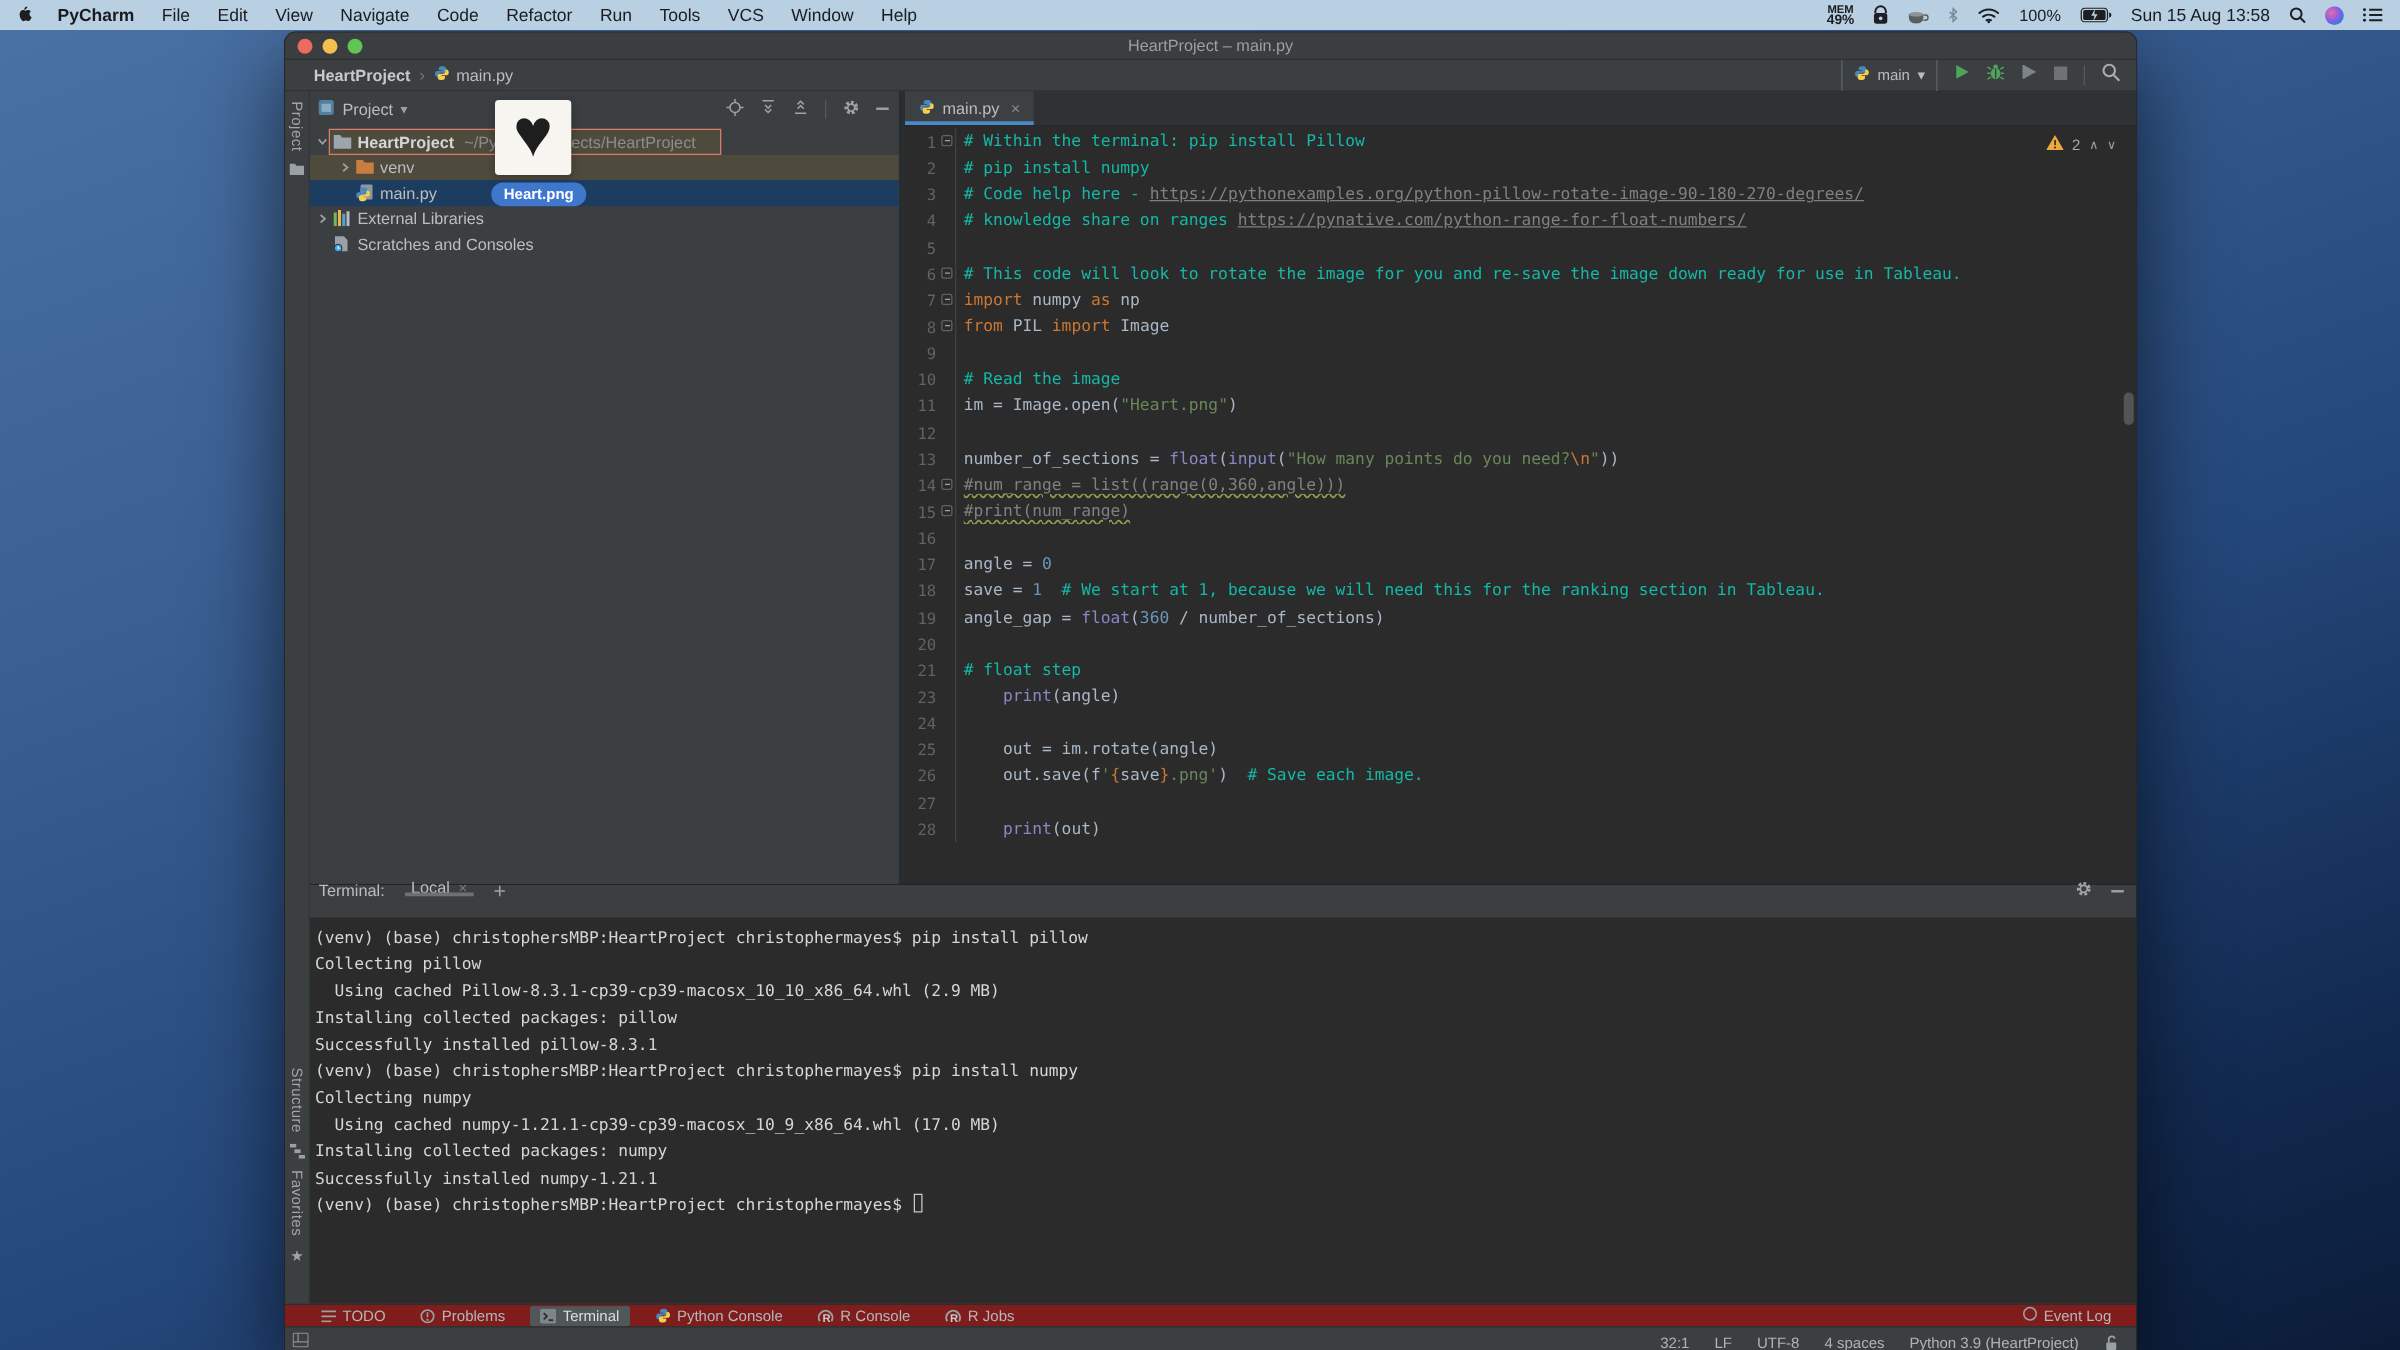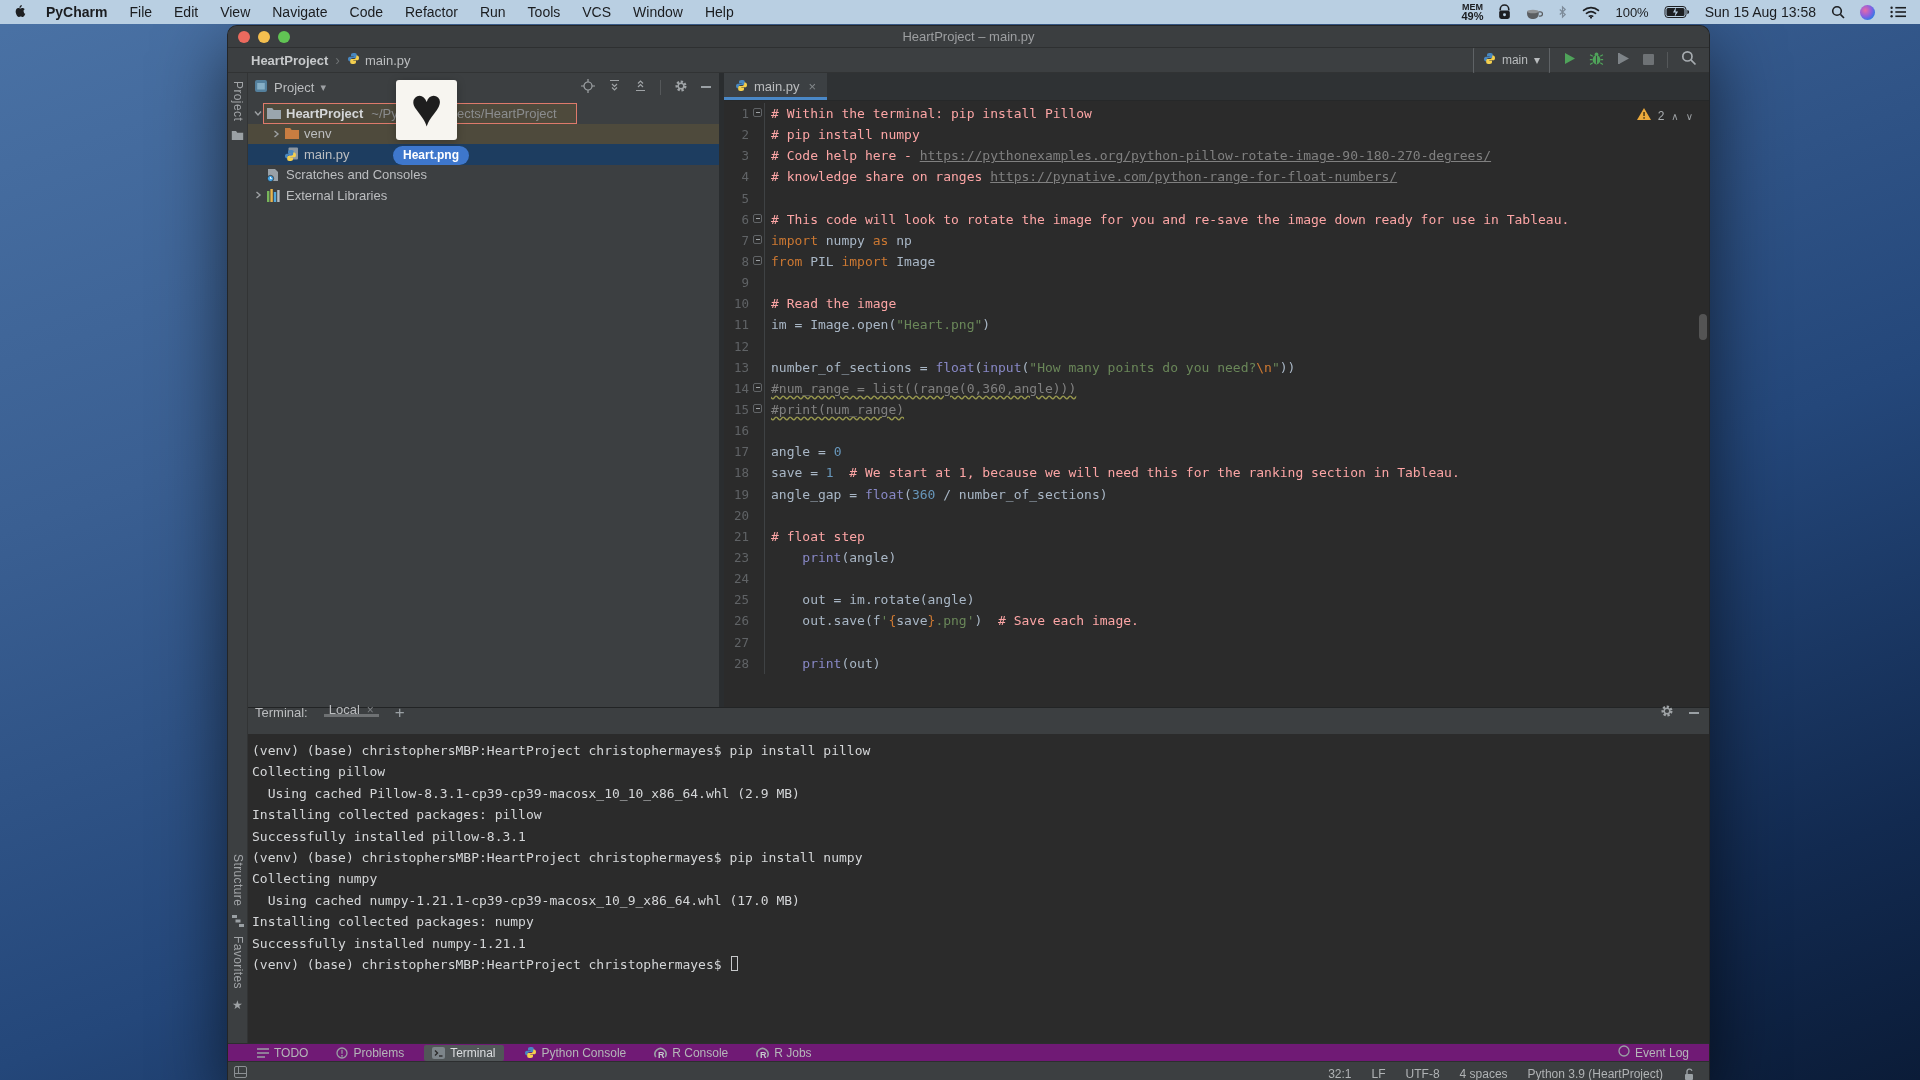--- a/index.html
+++ b/index.html
@@ -79,21 +79,21 @@
   .tab::after{content:"";position:absolute;left:0;right:0;bottom:0;height:3px;background:#4a88c7}
   .tab .close{color:#84898c;font-size:13px;margin-left:3px}
   .ed-body{flex:1;position:relative;overflow:hidden;font-family:"DejaVu Sans Mono",monospace;font-size:13px;line-height:21.15px}
   .code{position:absolute;top:2px;left:0;right:0}
   .cline{height:21.15px;display:flex;white-space:pre}
   .lnum{width:25px;text-align:right;color:#606366;flex:none;font-size:12.5px}
   .foldc{width:14px;flex:none;position:relative;border-right:1px solid #3f4244;margin-left:2px}
   .fold{position:absolute;right:2px;top:5px;width:9px;height:9px;border:1px solid #606366;border-radius:2px}
   .fold::after{content:"";position:absolute;left:1.5px;right:1.5px;top:3px;height:1px;background:#9fa3a6}
   .ctext{padding-left:6px}
-  .tk-t{color:#a9b7c6}.tk-c{color:#fca5a5}.tk-k{color:#cc7832}.tk-s{color:#6a8759}
+  .tk-t{color:#a9b7c6}.tk-c{color:#14b8a6}.tk-k{color:#cc7832}.tk-s{color:#6a8759}
   .tk-n{color:#6897bb}.tk-b{color:#8888c6}.tk-e{color:#cc7832}
   .tk-cu{color:#808080;text-decoration:underline}
   .tk-cw{color:#808080;text-decoration:underline;text-decoration-style:wavy;text-decoration-color:#9a9a4e;text-underline-offset:2px}
   .warn-widget{position:absolute;top:5px;right:16px;display:flex;align-items:center;gap:7px;color:#a9adb0;font-size:12px;font-family:"Liberation Sans",sans-serif}
   .warn-nav{color:#9da1a4;font-size:10px;letter-spacing:0}
   .sthumb{position:absolute;right:2px;top:213px;width:8px;height:26px;background:rgba(170,170,170,.33);border-radius:4px}
 
   
   .terminal{height:336px;flex:none;display:flex;flex-direction:column;border-top:1px solid #222425;background:#2b2b2b}
   .term-header{height:26px;flex:none;background:#3c3f41;display:flex;align-items:center;padding:0 10px 17px 7px;font-size:13px;color:#bbbdbf}
@@ -101,21 +101,21 @@
   .term-tab{position:relative;height:100%;display:flex;align-items:flex-end;gap:7px;padding:0 5px}
   .term-tab::after{content:"";position:absolute;left:0;right:0;bottom:0;height:3px;background:#6e7173}
   .term-close{color:#7d8184;font-size:12px}
   .term-plus{margin-left:16px;color:#9aa0a4;font-size:17px}
   .term-right{margin-left:auto;display:flex;align-items:center;gap:15px}
   .term-body{flex:1;padding:6px 16px 0 4px;font-family:"DejaVu Sans Mono",monospace;font-size:13px;line-height:21.4px;color:#d4d6d8}
   .tline{white-space:pre}
   .cursor{display:inline-block;width:7px;height:15px;border:1px solid #c7c9cb;vertical-align:-2px;margin-left:2px}
 
   
-  .twbar{height:18px;flex:none;background:#701a75;border-top:1px solid #2c2e2f;display:flex;align-items:center;padding:0 12px 0 21px;font-size:12px;color:#b4b6b8}
+  .twbar{height:18px;flex:none;background:#7f1d1d;border-top:1px solid #2c2e2f;display:flex;align-items:center;padding:0 12px 0 21px;font-size:12px;color:#b4b6b8}
   .tw-left{display:flex;align-items:center;gap:12px}
   .tw-item{display:flex;align-items:center;gap:5px;padding:1px 8px;border-radius:2px;white-space:nowrap}
   .tw-item.active{background:#515658;color:#dcdee0}
   .tw-right{margin-left:auto;display:flex;align-items:center;gap:6px}
 
   
   .statusbar{height:20px;flex:none;background:#3c3f41;border-top:1px solid #2c2e2f;display:flex;align-items:flex-end;padding:0 14px 0 6px;font-size:12px;color:#b0b3b5}
   .sb-right{margin-left:auto;display:flex;align-items:center;gap:20px}
   .sb-item{white-space:nowrap}
 
@@ -361,45 +361,45 @@
                     <rect x="4.5" y="0.5" width="9.5" height="12" rx="1" fill="#9aa1a7" opacity=".9"></rect>
                     <g transform="translate(0,2)">
                       <path d="M6.4 1C4.6 1 4 1.9 4 3v1.2h2.7v.6H2.8C1.7 4.8 1 5.7 1 7.1c0 1.3.7 2.3 1.8 2.3h1V7.9c0-1 .9-1.8 1.9-1.8h2.6c.9 0 1.5-.7 1.5-1.5V3c0-1.1-.6-2-2-2z" fill="#4887c0"></path>
                       <path d="M6.6 12c1.8 0 2.4-.9 2.4-2V8.8H6.3v-.6h3.9c1.1 0 1.8-.9 1.8-2.3 0-1.3-.7-2.3-1.8-2.3h-1v1.5c0 1-.9 1.8-1.9 1.8H4.7c-.9 0-1.5.7-1.5 1.5V10c0 1.1.6 2 2 2z" fill="#f3cf4e"></path>
                     </g>
                   </svg>
                 </span>
                 <span class="lbl">main.py</span>
               </div>
               <div class="trow">
+                <span class="chev" style="margin-left: 4px;">
+                  <svg width="10" height="10" viewBox="0 0 10 10">
+                    <polyline points="3.5,2 7,5 3.5,8" fill="none" stroke="#9da0a3" stroke-width="1.4"></polyline>
+                  </svg>
+                </span>
+                <span class="ticon">
+                  <svg width="14" height="13" viewBox="0 0 14 13">
+                    <rect x="1" y="2" width="2.4" height="11" fill="#77b55a"></rect>
+                    <rect x="4.4" y="0" width="2.4" height="13" fill="#e8b54c"></rect>
+                    <rect x="7.8" y="3" width="2.4" height="10" fill="#52a7d8"></rect>
+                    <rect x="11.2" y="1" width="2.4" height="12" fill="#b6bcc0"></rect>
+                  </svg>
+                </span>
+                <span class="lbl">External Libraries</span>
+              </div>
+              <div class="trow">
                 <span class="chev" style="margin-left: 4px;"></span>
                 <span class="ticon">
                   <svg width="14" height="14" viewBox="0 0 14 14">
                     <path d="M2 1h7l3 3v9H2z" fill="#9aa1a7"></path>
                     <circle cx="4.5" cy="10.5" r="3.1" fill="#47a7e8" stroke="#2b2b2b" stroke-width=".8"></circle>
                     <path d="M4.5 9v1.6h1.3" stroke="#fff" stroke-width=".9" fill="none"></path>
                   </svg>
                 </span>
                 <span class="lbl">Scratches and Consoles</span>
-              </div>
-              <div class="trow">
-                <span class="chev" style="margin-left: 4px;">
-                  <svg width="10" height="10" viewBox="0 0 10 10">
-                    <polyline points="3.5,2 7,5 3.5,8" fill="none" stroke="#9da0a3" stroke-width="1.4"></polyline>
-                  </svg>
-                </span>
-                <span class="ticon">
-                  <svg width="14" height="13" viewBox="0 0 14 13">
-                    <rect x="1" y="2" width="2.4" height="11" fill="#77b55a"></rect>
-                    <rect x="4.4" y="0" width="2.4" height="13" fill="#e8b54c"></rect>
-                    <rect x="7.8" y="3" width="2.4" height="10" fill="#52a7d8"></rect>
-                    <rect x="11.2" y="1" width="2.4" height="12" fill="#b6bcc0"></rect>
-                  </svg>
-                </span>
-                <span class="lbl">External Libraries</span>
               </div>
             </div>
         </div>
 
         <div class="splitter"></div>
 
         <div class="editor">
           <div class="tabbar">
             <div class="tab">
               <span><svg width="13" height="13" viewBox="0 0 13 13">

